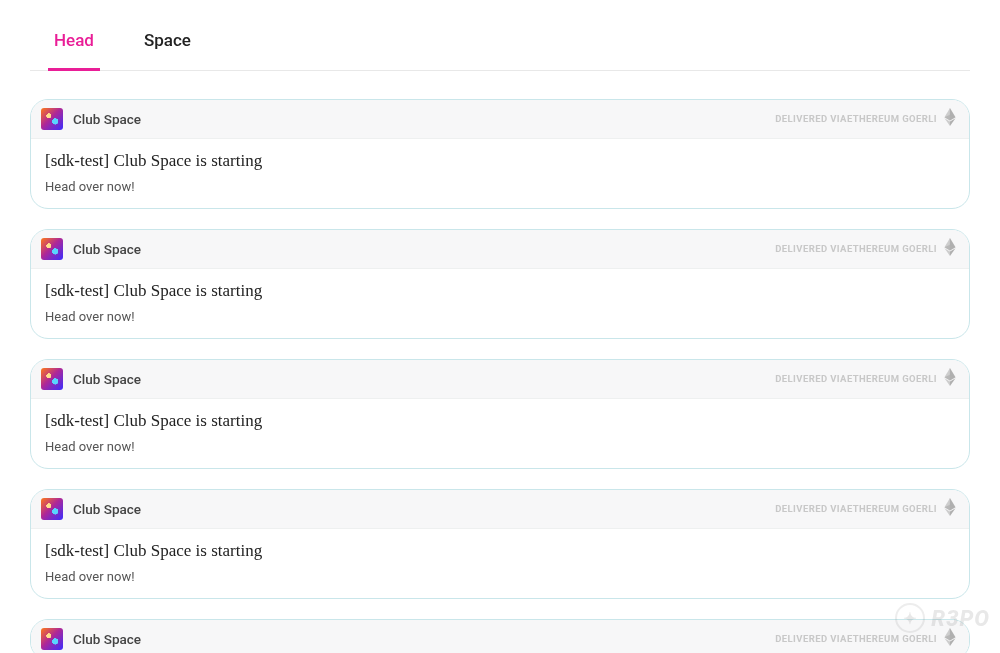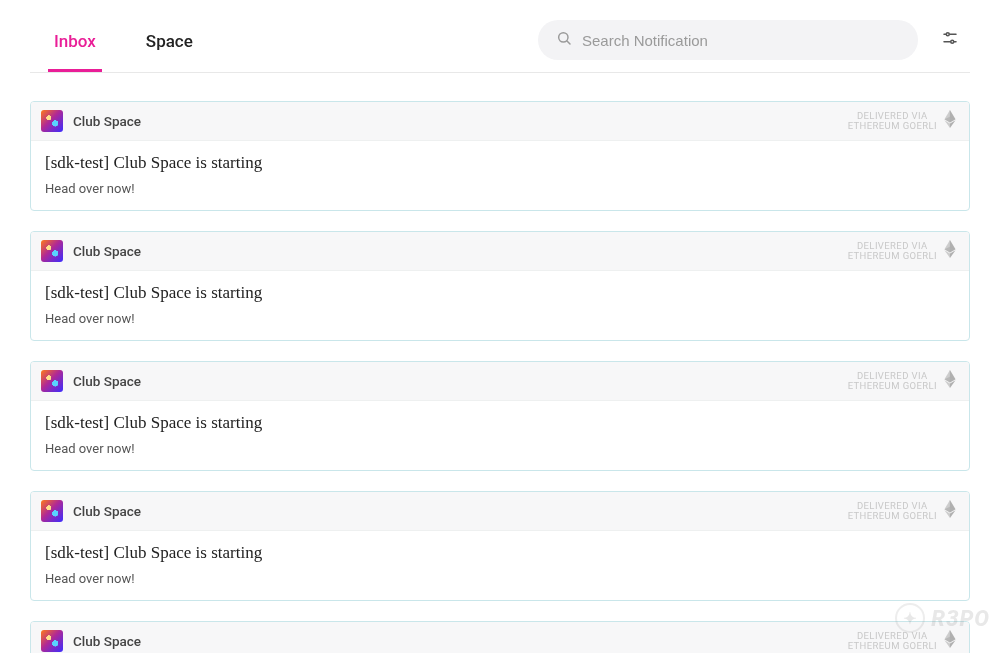--- a/index.html
+++ b/index.html
@@ -75,21 +75,21 @@
     color: #555;
   }
   .list {
     padding-top: 28px;
     display: flex;
     flex-direction: column;
     gap: 20px;
   }
   .card {
     border: 1px solid #c9e6ea;
-    border-radius: 4px;
+    border-radius: 18px;
     overflow: hidden;
   }
   .card-head {
     background: #f7f7f8;
     padding: 8px 12px 8px 10px;
     display: flex;
     align-items: center;
     justify-content: space-between;
     border-bottom: 1px solid #eef0f0;
   }
@@ -119,27 +119,27 @@
     font-weight: 500;
   }
   .delivery {
     text-align: right;
     display: flex;
     align-items: center;
     gap: 6px;
   }
   .delivery-text {
     display: flex;
-    flex-direction: column;
+    flex-direction: row;
     line-height: 1.05;
     font-size: 9.5px;
-    font-weight: 400;
+    font-weight: 700;
     letter-spacing: 0.4px;
     color: #c8c8c8;
-    align-items: center;
+    align-items: flex-start;
   }
   .eth-icon { color: #b0b0b0; }
   .card-body {
     padding: 12px 14px 14px 14px;
   }
   .title {
     font-size: 17px;
     color: #222;
     margin-bottom: 8px;
     font-weight: 400;
@@ -168,43 +168,22 @@
     border:2px solid #888;display:flex;align-items:center;justify-content:center;
     font-size:16px;font-style:normal;
   }
 </style>
 </head>
 <body>
 
 <div class="container">
   <div class="header-row">
     <div class="tabs">
-      <div class="tab active">Inbox</div>
+      <div class="tab active">Head</div>
       <div class="tab">Space</div>
-    </div>
-    <div class="search-wrap">
-      <div class="search-box">
-        <span class="search-icon">
-          <svg width="16" height="16" viewBox="0 0 24 24" fill="none" stroke="currentColor" stroke-width="2.2" stroke-linecap="round">
-              <circle cx="11" cy="11" r="7"></circle>
-              <line x1="21" y1="21" x2="16.5" y2="16.5"></line>
-            </svg>
-        </span>
-        <input type="text" placeholder="Search Notification" style="">
-      </div>
-      <div class="filter-btn">
-        <span>
-          <svg width="18" height="18" viewBox="0 0 24 24" fill="none" stroke="currentColor" stroke-width="2" stroke-linecap="round">
-              <line x1="4" y1="7" x2="20" y2="7"></line>
-              <line x1="4" y1="17" x2="20" y2="17"></line>
-              <circle cx="9" cy="7" r="2" fill="#fff"></circle>
-              <circle cx="15" cy="17" r="2" fill="#fff"></circle>
-            </svg>
-        </span>
-      </div>
     </div>
   </div>
 
   <div class="list" id="list">
       <div class="card">
     <div class="card-head">
       <div class="card-head-left">
         <div class="avatar"></div>
         <div class="sender">Club Space</div>
       </div>

